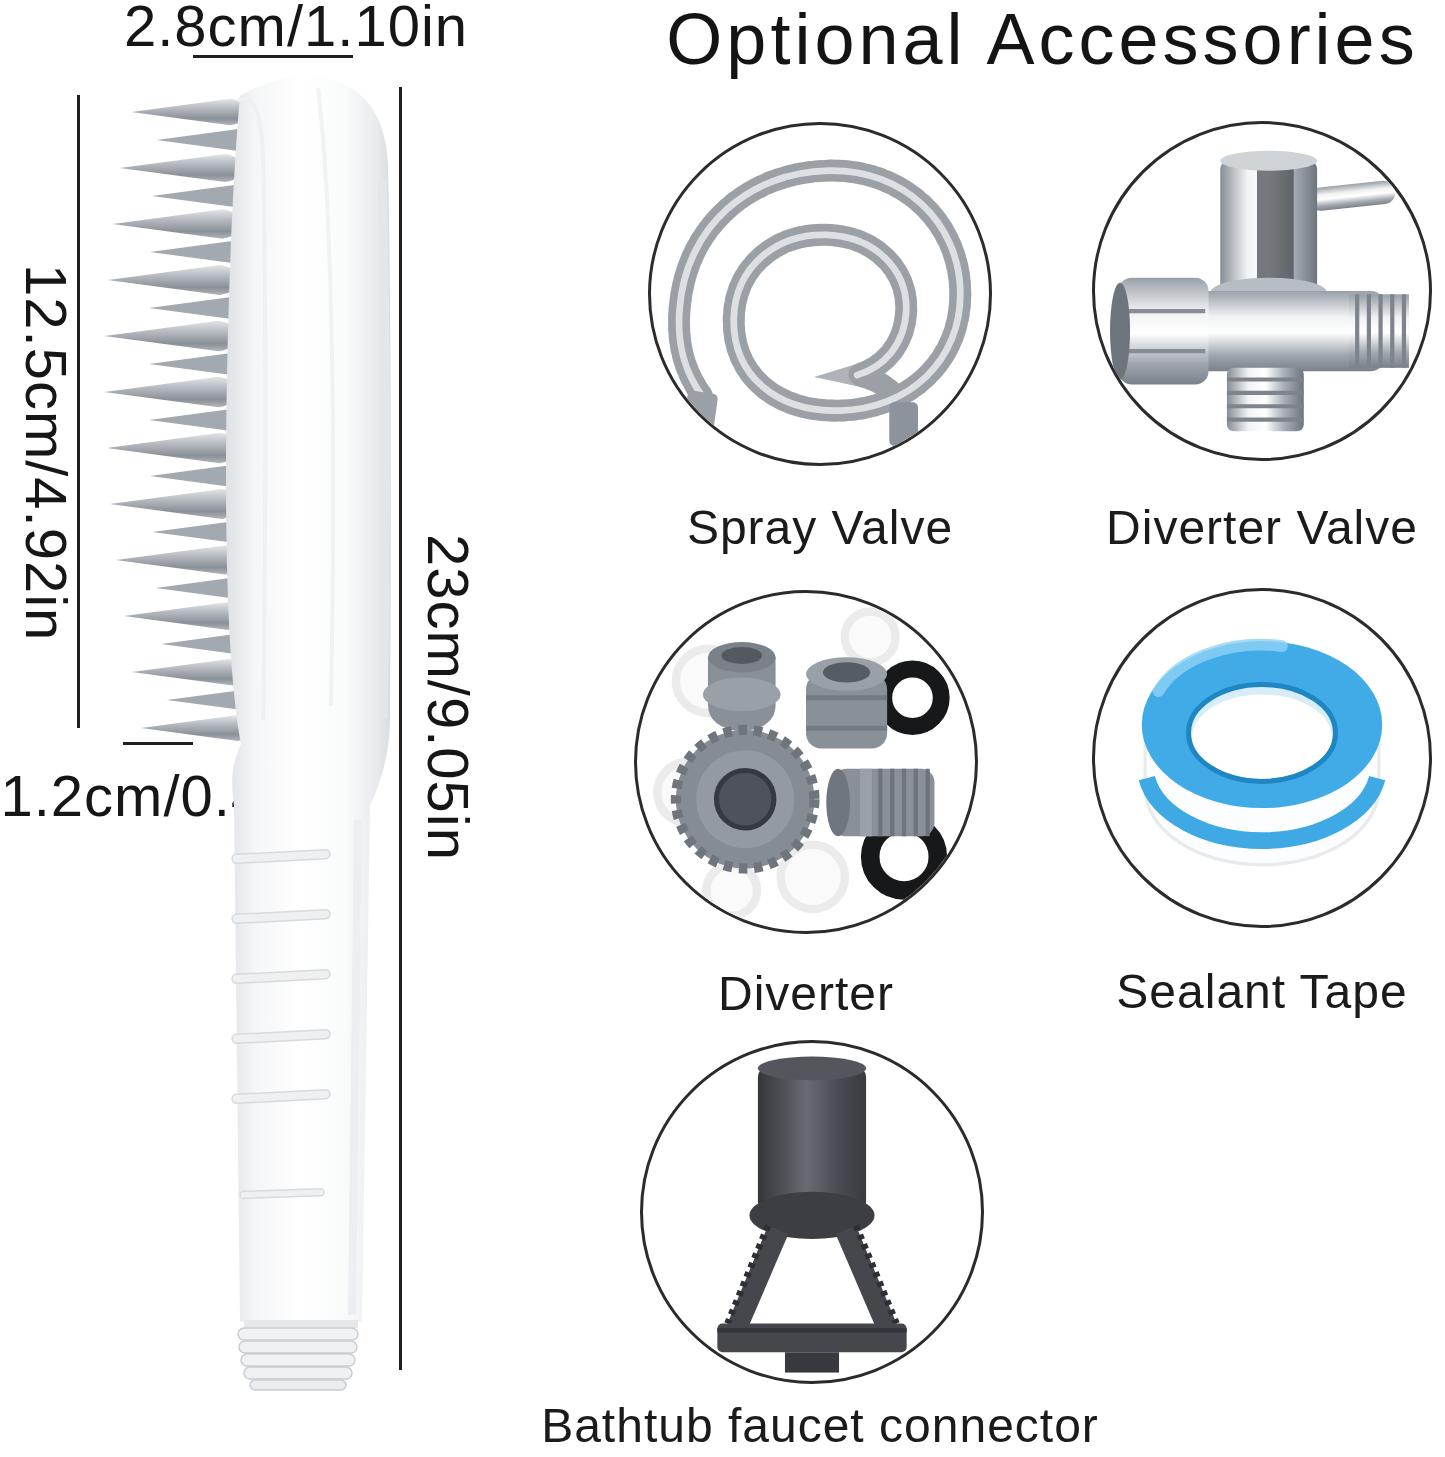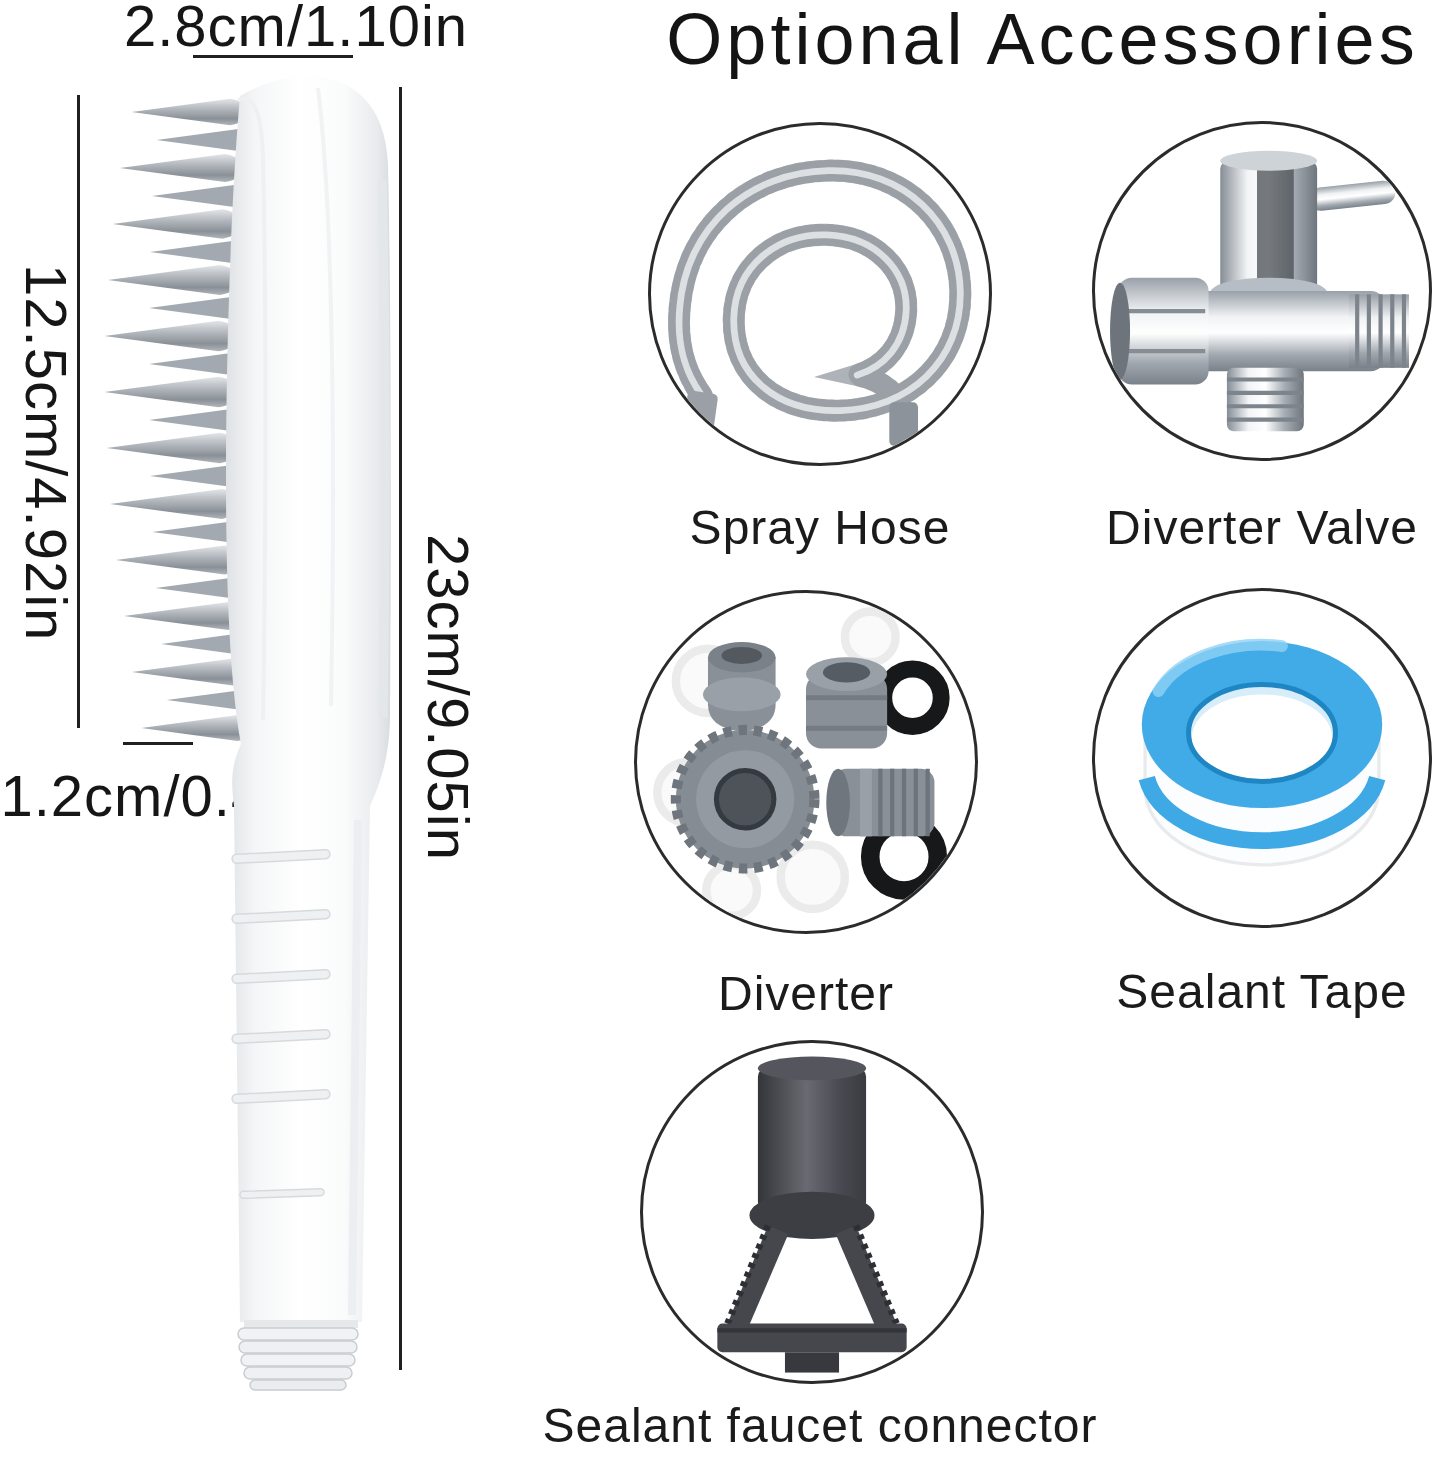--- a/index.html
+++ b/index.html
@@ -153,21 +153,21 @@
     <svg viewBox="0 0 200 200">
       <g fill="none" stroke-linecap="round">
         <path d="M 30,160 C 20,146 15,130 17,108 C 21,60 58,28 105,27 C 150,26 182,58 183,98 C 184,140 152,168 112,169 C 74,170 48,148 49,114 C 50,84 74,64 104,65 C 133,66 152,86 151,110 C 150,130 138,143 122,148 C 136,151 146,158 149,170" stroke="#aeb3b9" stroke-width="13"></path>
         <path d="M 30,160 C 20,146 15,130 17,108 C 21,60 58,28 105,27 C 150,26 182,58 183,98 C 184,140 152,168 112,169 C 74,170 48,148 49,114 C 50,84 74,64 104,65 C 133,66 152,86 151,110 C 150,130 138,143 122,148 C 136,151 146,158 149,170" stroke="#83898f" stroke-width="13" stroke-dasharray="2 4" opacity="0.45"></path>
         <path d="M 30,160 C 20,146 15,130 17,108 C 21,60 58,28 105,27 C 150,26 182,58 183,98 C 184,140 152,168 112,169 C 74,170 48,148 49,114 C 50,84 74,64 104,65 C 133,66 152,86 151,110 C 150,130 138,143 122,148" stroke="#e4e7ea" stroke-width="4" opacity="0.9"></path>
       </g>
       <rect x="20" y="158" width="18" height="28" rx="3" fill="#9aa0a6" transform="rotate(8 29 172)"></rect>
       <rect x="141" y="164" width="17" height="26" rx="3" fill="#8d939a"></rect>
     </svg>
   </div>
-  <div class="acc-label label-spray-hose">Spray Hose</div>
+  <div class="acc-label label-spray-hose">Spray Valve</div>
 
   <div class="circle circle-diverter">
     <svg viewBox="0 0 200 200">
       <defs>
         <linearGradient id="chromeV" x1="0" y1="0" x2="1" y2="0">
           <stop offset="0" stop-color="#868d95"></stop>
             <stop offset="0.28" stop-color="#f2f4f6"></stop>
           <stop offset="0.5" stop-color="#ffffff"></stop>
             <stop offset="0.75" stop-color="#a6adb4"></stop>
           <stop offset="1" stop-color="#6e757d"></stop>
@@ -294,15 +294,15 @@
       <ellipse cx="100" cy="102" rx="37" ry="14" fill="#3d3e44"></ellipse>
       <path d="M 74,108 L 50,166 L 62,169 L 86,113 Z" fill="#46474d"></path>
       <path d="M 126,108 L 150,166 L 138,169 L 114,113 Z" fill="#46474d"></path>
       <line x1="74" y1="108" x2="50" y2="166" stroke="#2e2f34" stroke-width="4" stroke-dasharray="3 3"></line>
       <line x1="126" y1="108" x2="150" y2="166" stroke="#2e2f34" stroke-width="4" stroke-dasharray="3 3"></line>
       <rect x="44" y="166" width="112" height="17" rx="3" fill="#46474d"></rect>
       <line x1="44" y1="170" x2="156" y2="170" stroke="#33343a" stroke-width="2.5"></line>
       <rect x="84" y="183" width="32" height="12" fill="#38393f"></rect>
     </svg>
   </div>
-  <div class="acc-label label-bathtub">Sealant faucet connector</div>
+  <div class="acc-label label-bathtub">Bathtub faucet connector</div>
 
 </div>
 
 </body></html>

